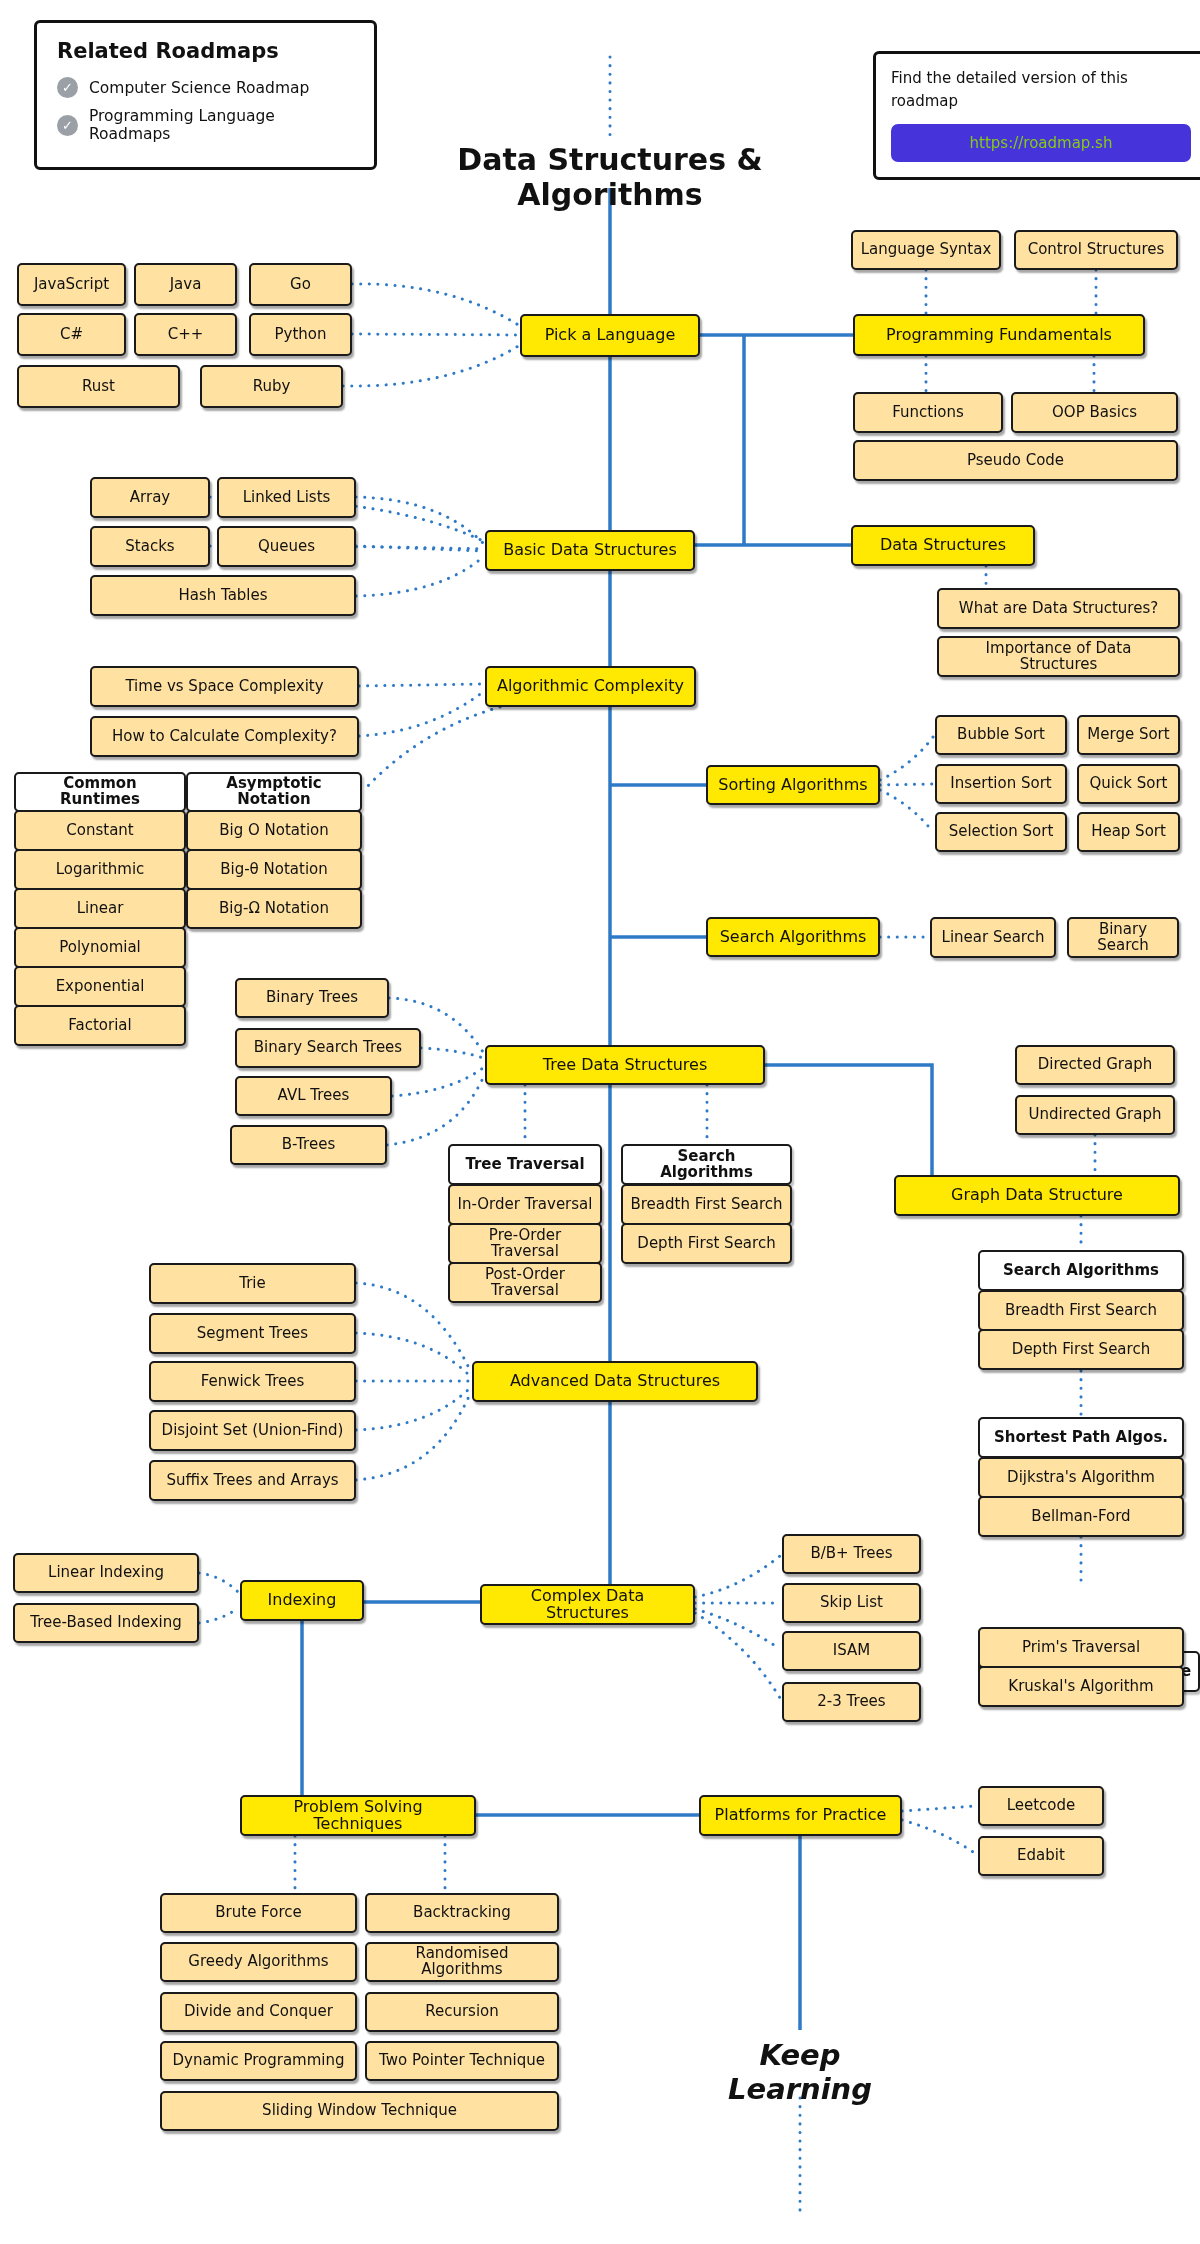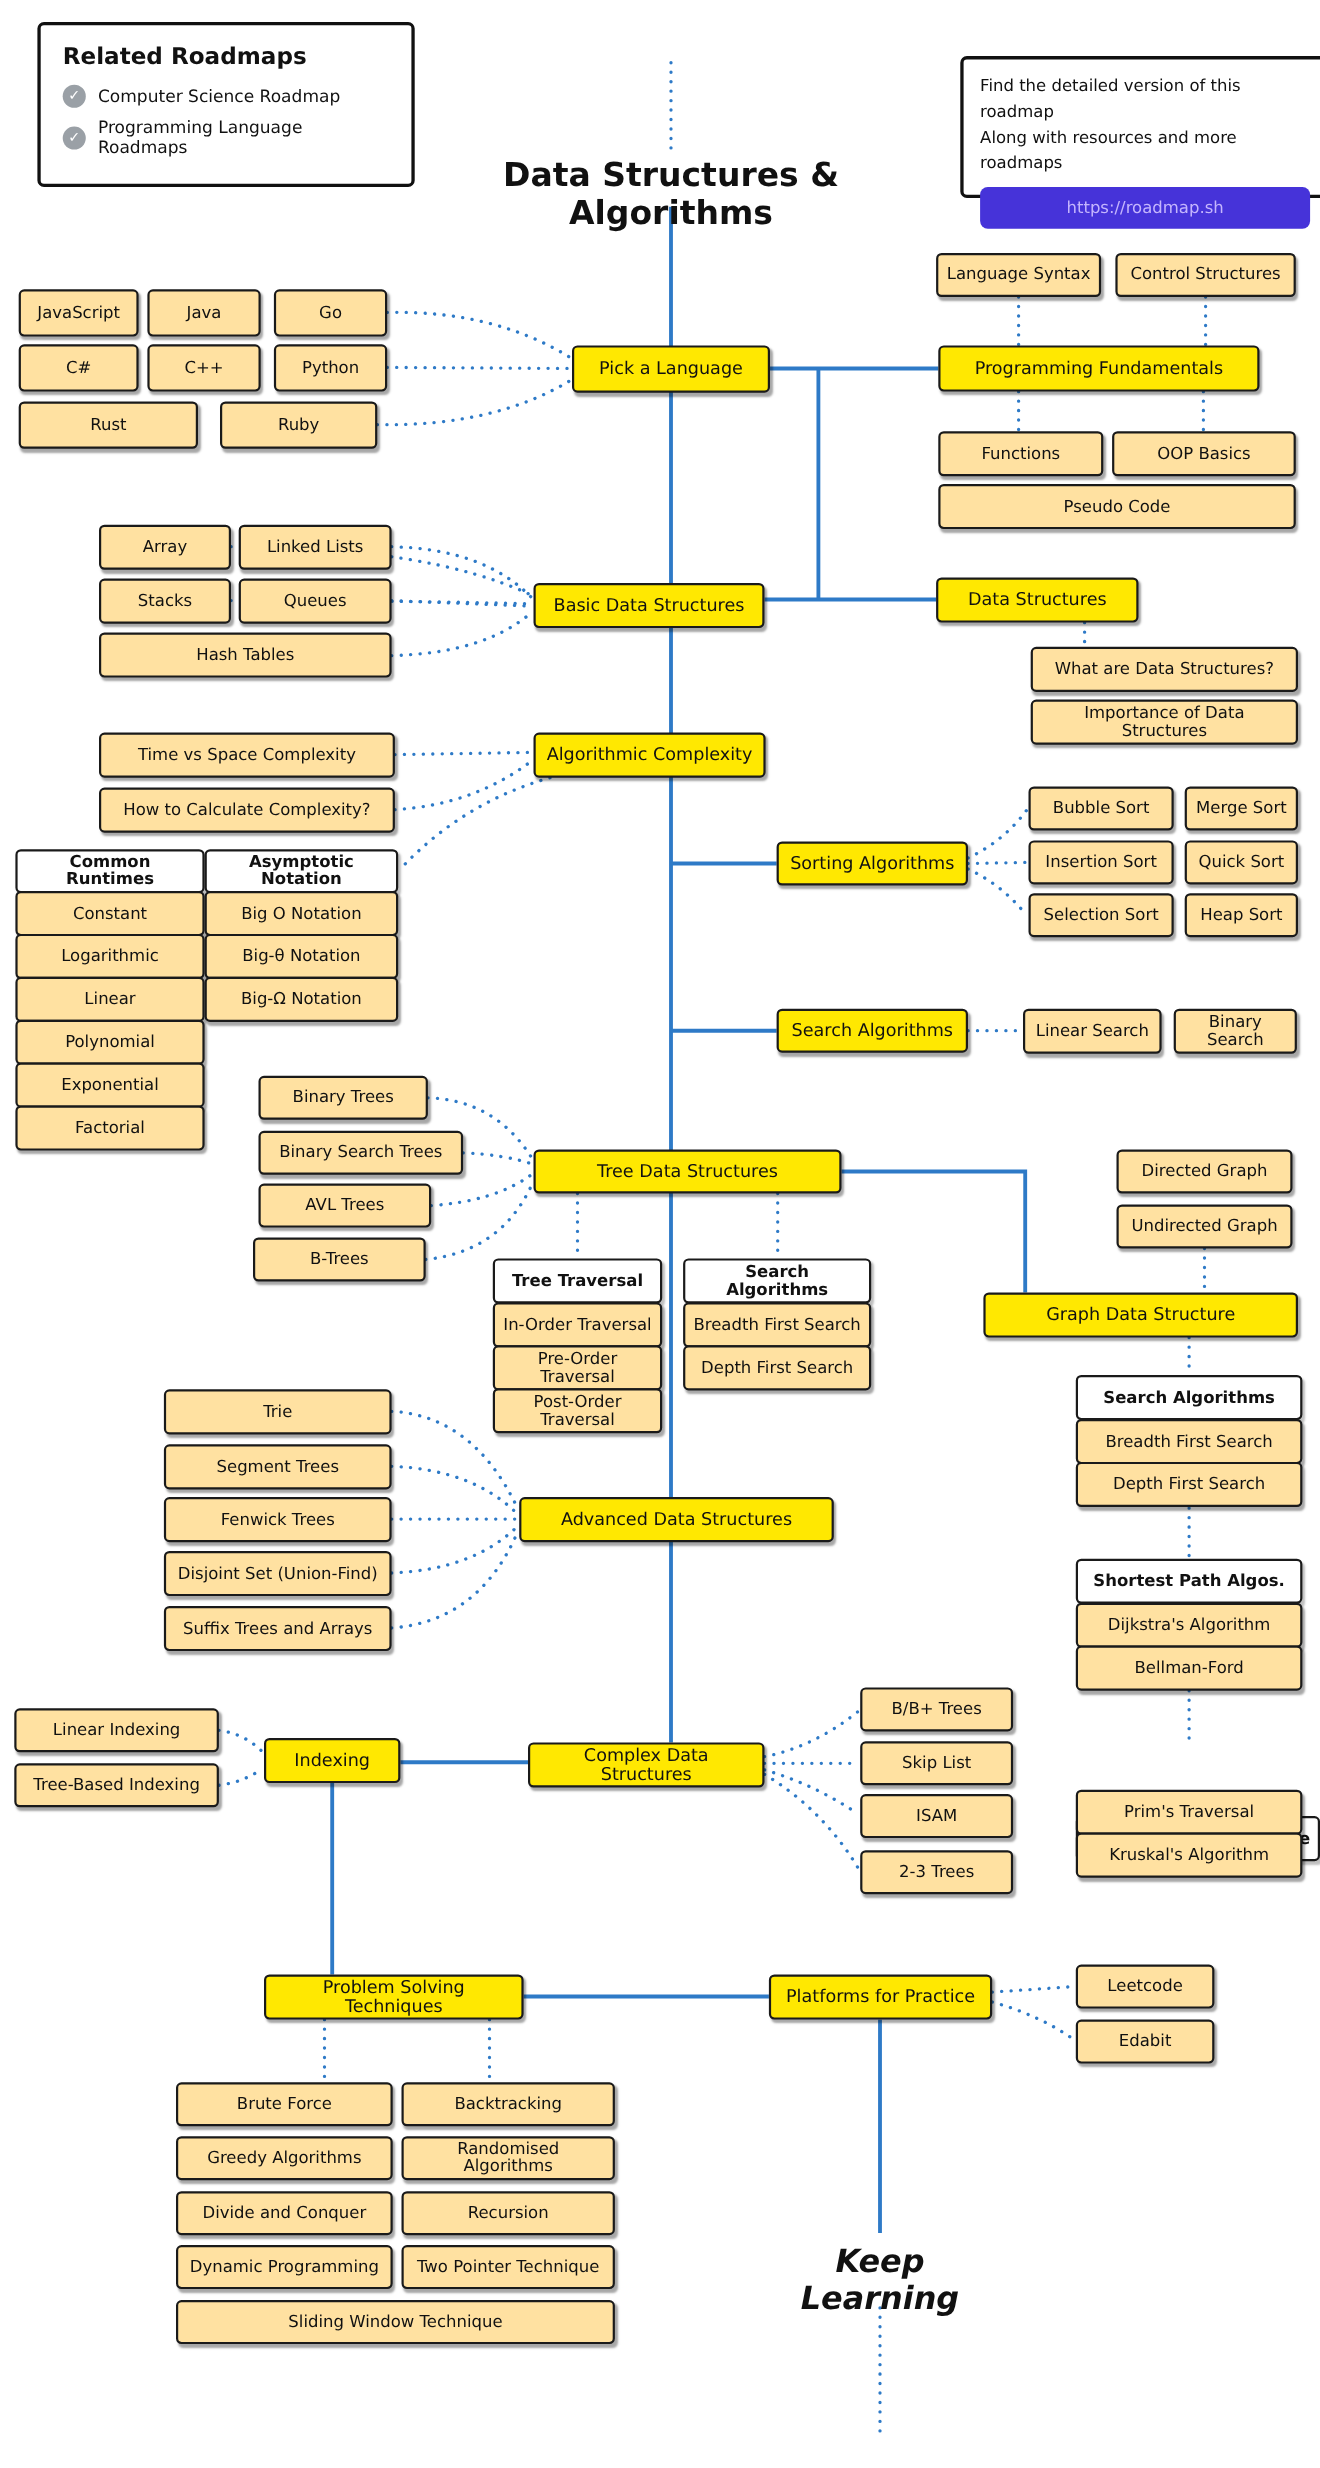--- a/index.html
+++ b/index.html
@@ -17,21 +17,21 @@
   .head{background:#fff;font-weight:600;box-shadow:2px 3px 2px rgba(0,0,0,.25);}
   .bigtitle{position:absolute;z-index:3;font-weight:bold;font-size:30px;text-align:center;}
   .panel{position:absolute;z-index:4;box-sizing:border-box;background:#fff;border:3px solid #111;border-radius:6px;margin-left:20px;}
   #related{left:14px;top:20px;width:343px;height:150px;padding:16px 20px;}
   #related .ttl{font-size:21px;font-weight:bold;margin-bottom:14px;}
   .rr-item{display:flex;align-items:center;gap:11px;margin-top:9px;font-size:15.5px;}
   .chk{flex:0 0 auto;width:21px;height:21px;border-radius:50%;background:#9aa0a6;color:#fff;
        display:flex;align-items:center;justify-content:center;font-size:13px;font-weight:bold;}
   #promo{left:853px;top:51px;width:336px;height:129px;padding:13px 15px;}
   #promo .pl{font-size:15px;line-height:1.55;}
-  .btn{margin-top:10px;height:38px;border-radius:7px;background:var(--button,#4633d9);color:#c4b5fd;
+  .btn{margin-top:10px;height:38px;border-radius:7px;background:var(--button,#4633d9);color:#84cc16;
        display:flex;align-items:center;justify-content:center;font-size:15px;cursor:pointer;}
 </style>
 </head>
 <body>
 
 <div id="page">
 
   <svg id="wires" width="1200" height="2244">
 
     <path class="ln solid" d="M610 188 V1584"></path>
@@ -103,21 +103,20 @@
     <div class="rr-item">
       <span class="chk">✓</span>
       <span>Programming Language Roadmaps</span>
     </div>
   </div>
 
   <div class="bigtitle" style="left:370px;top:142px;width:480px;">Data Structures &amp; Algorithms</div>
 
   <div class="panel" id="promo">
     <div class="pl">Find the detailed version of this roadmap</div>
-    <div class="pl">Along with resources and more roadmaps</div>
     <div class="btn">https://roadmap.sh</div>
   </div>
 
   <div class="n sub" style="left:17px;top:263px;width:109px;height:43px">JavaScript</div>
   <div class="n sub" style="left:134px;top:263px;width:103px;height:43px">Java</div>
   <div class="n sub" style="left:249px;top:263px;width:103px;height:43px">Go</div>
   <div class="n sub" style="left:17px;top:313px;width:109px;height:43px">C#</div>
   <div class="n sub" style="left:134px;top:313px;width:103px;height:43px">C++</div>
   <div class="n sub" style="left:249px;top:313px;width:103px;height:43px">Python</div>
   <div class="n sub" style="left:17px;top:365px;width:163px;height:43px">Rust</div>

